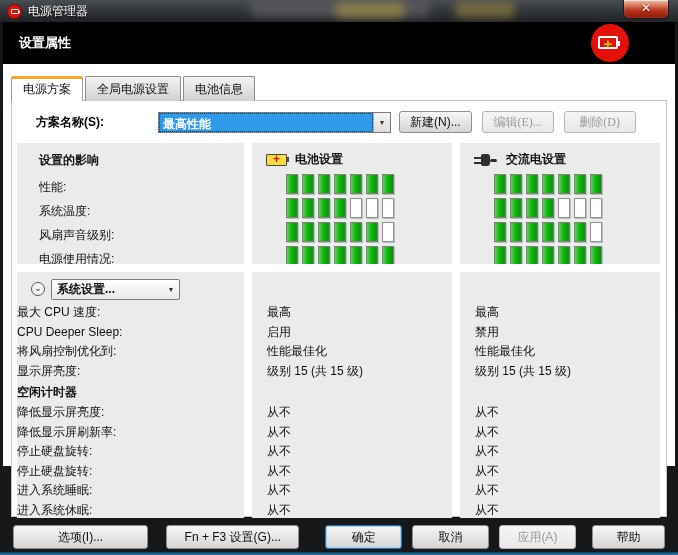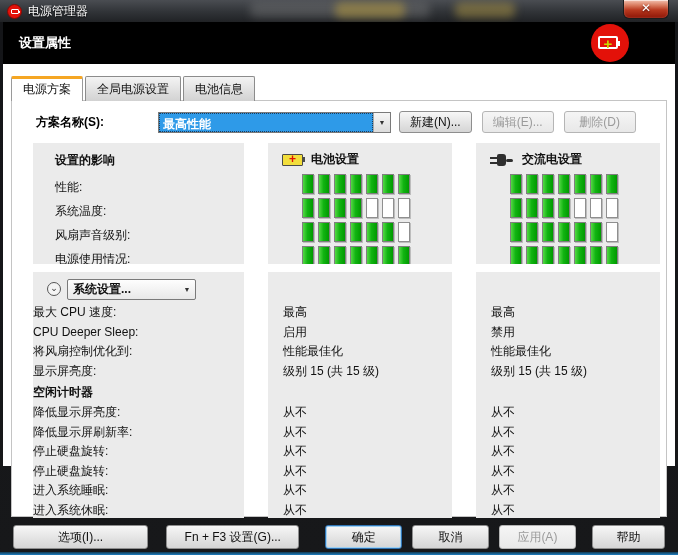--- a/index.html
+++ b/index.html
@@ -69,26 +69,26 @@
     font-size:12px; font-weight:bold; padding:2px 3px 0; white-space:nowrap; overflow:hidden; }
   .combo-arrow{ width:17px; border-left:1px solid #a9a9a9;
     background:linear-gradient(180deg,#f6f6f6,#dcdcdc); display:flex; align-items:center;
     justify-content:center; font-size:7px; color:#333; }
   .btn{ font-size:12px; height:22px; padding:0 10px; border:1px solid #8e8e8e; border-radius:3px;
     background:linear-gradient(180deg,#f7f7f7,#e2e2e2 60%,#d5d5d5); color:#111; cursor:pointer; }
   .btn:disabled, .btn.disabled{ color:#9b9b9b; border-color:#b5b5b5; cursor:default;
     background:linear-gradient(180deg,#f5f5f5,#e8e8e8); }
   .scheme-row .btn{ margin-left:10px; }
   .scheme-row .btn.new{ margin-left:8px; min-width:72px; }
-  .scheme-row .btn.edit,.scheme-row .btn.del{ min-width:72px; }
+  .scheme-row .btn.edit,.scheme-row .btn.del{ min-width:72px;font-family:Liberation Serif, serif; }
 
   
   .grid{ display:grid; grid-template-columns:227px 200px 200px; grid-template-rows:121px 246px;
     gap:8px; margin:4px 8px 0 5px; }
-  .panel{ background:#ebebeb; font-size:12px; color:#111; overflow:hidden;margin-left:16px; }
+  .panel{ background:#ebebeb; font-size:12px; color:#111; overflow:hidden; }
 
   .p-title{ font-weight:bold; font-size:12px; padding:9px 0 6px 22px; }
   .lrow{ height:24px; display:flex; align-items:center; padding-left:22px; }
 
   .col-head{ display:flex; align-items:center; padding:8px 0 4px 14px; font-weight:bold; gap:8px; }
   .bars-row{ height:24px; display:flex; align-items:center; padding-left:34px; }
   .seg{ width:12px; height:20px; margin-right:4px; border:1px solid #8f8f8f; background:#fff;
     box-shadow:1px 1px 0 #bdbdbd; }
   .seg.filled{ background:linear-gradient(90deg,#55d845 0,#12b412 45%,#009a00 100%);
     border-color:#7f7f7f; }

